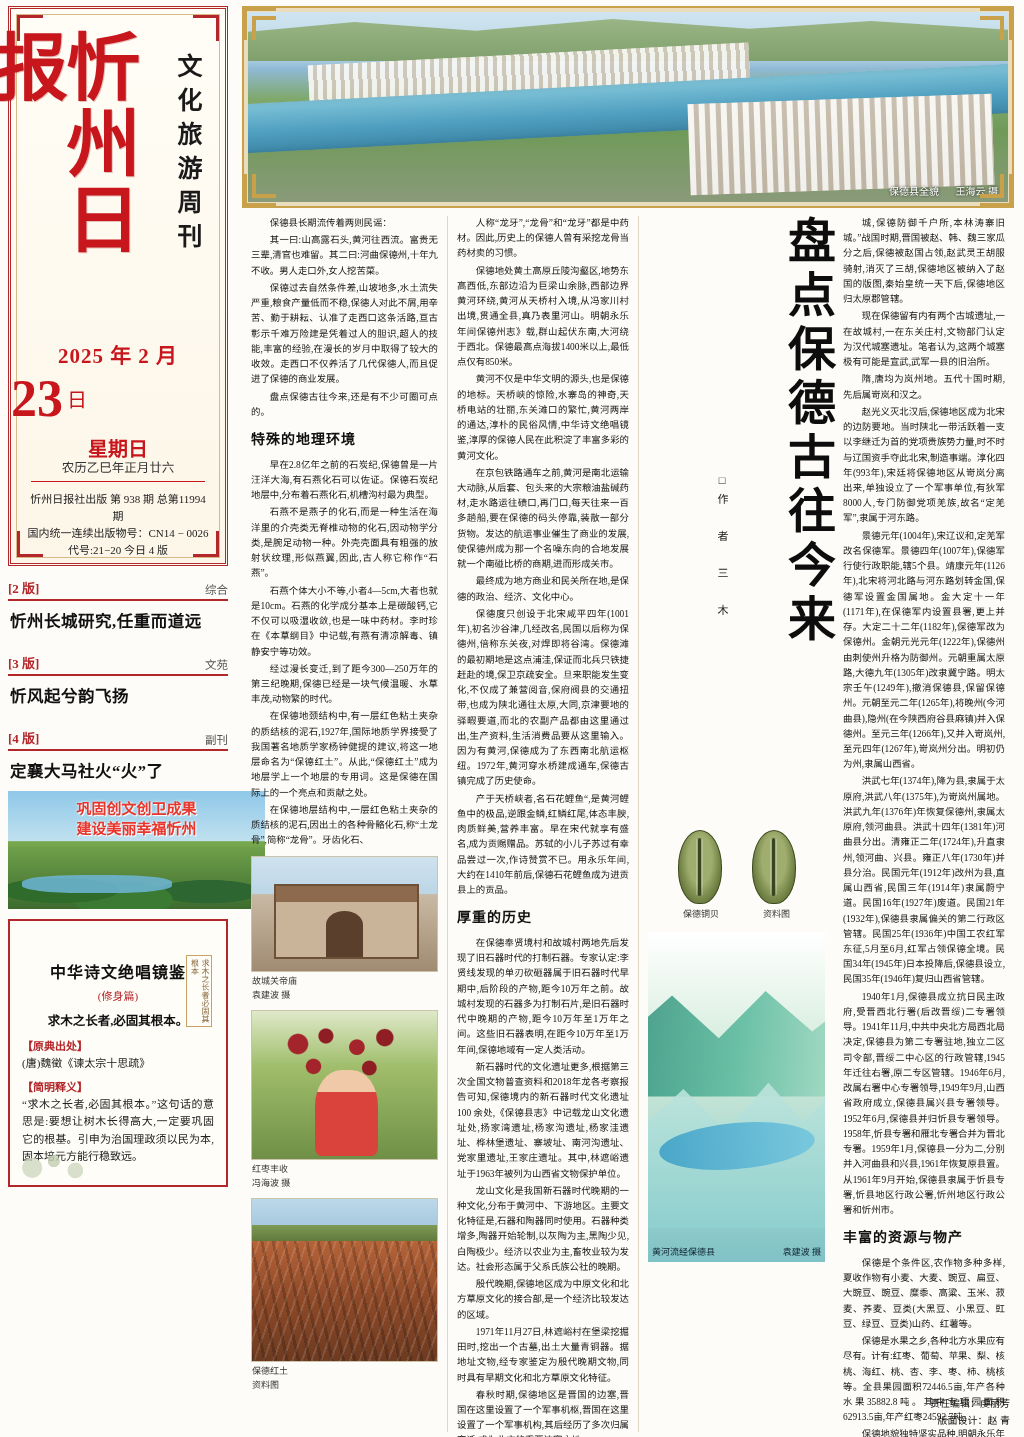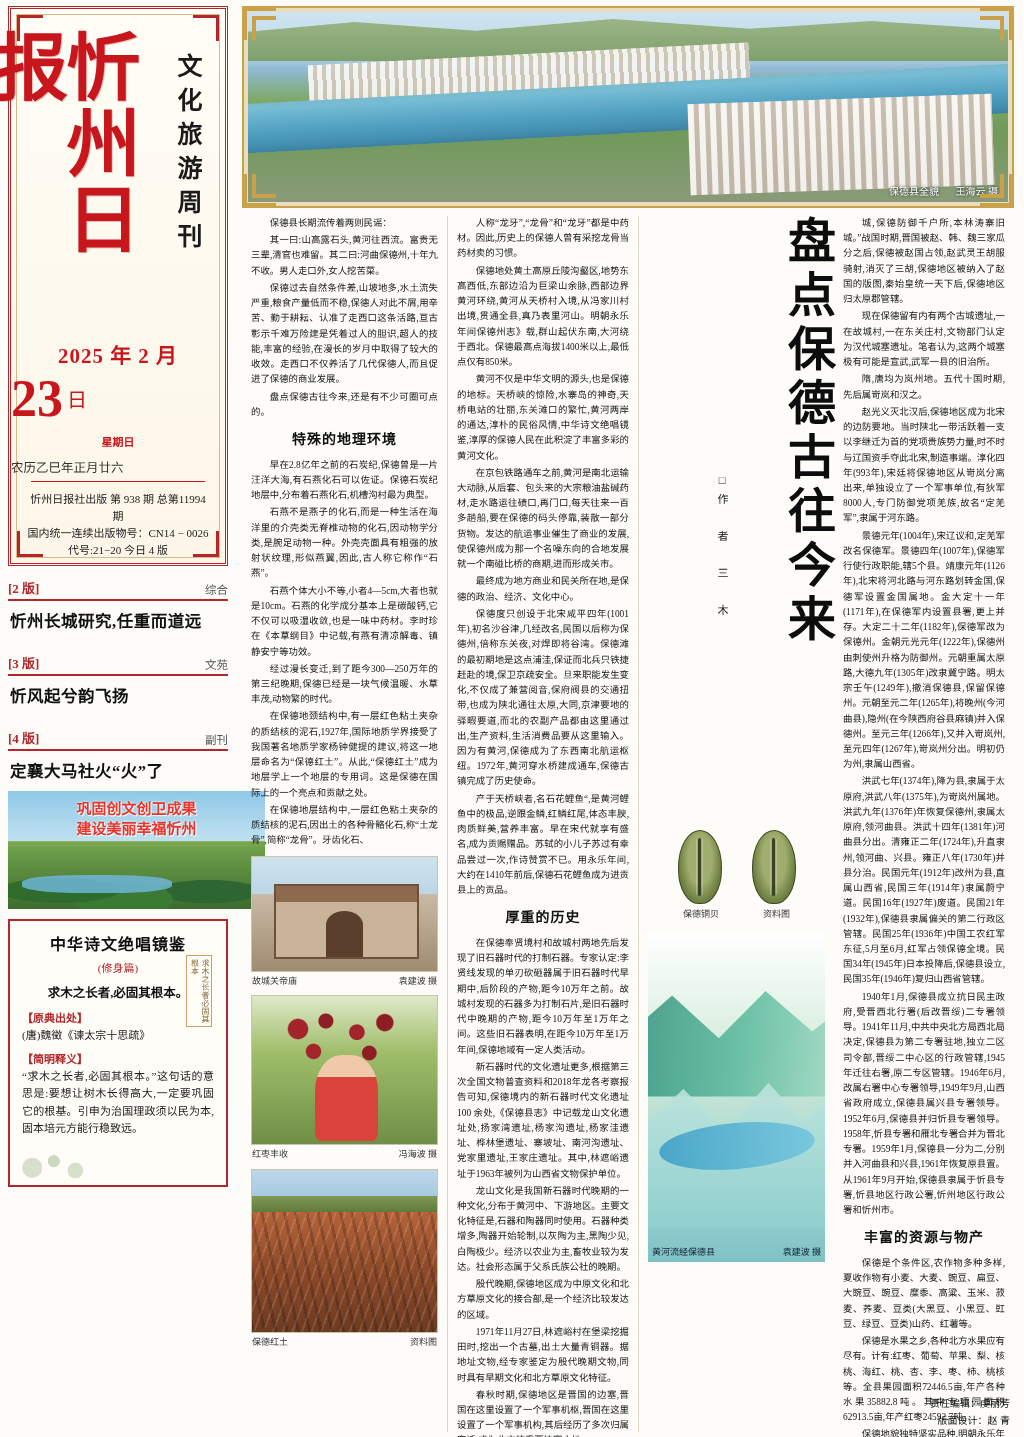--- a/index.html
+++ b/index.html
@@ -69,25 +69,25 @@
     letter-spacing: 1px;
   }
   .mh-bigday {
     position: absolute; left: 0; right: 0; top: 360px;
     color: #c8161d;
   }
   .mh-bigday .num { font-size: 52px; font-weight: 700; vertical-align: middle; }
   .mh-bigday .ri { font-size: 20px; vertical-align: middle; margin-left: 4px; }
   .mh-week {
     position: absolute; left: 0; right: 0; top: 424px;
-    text-align: center; color: #c8161d; font-size: 11px; font-weight: 700;
+    text-align: center; color: #c8161d; font-size: 20px; font-weight: 700;
   }
   .mh-lunar {
     position: absolute; left: 0; right: 0; top: 448px;
-    text-align: left; color: #333; font-size: 12.5px;
+    text-align: center; color: #333; font-size: 12.5px;
   }
   .mh-rule {
     position: absolute; left: 20px; right: 20px; top: 472px;
     height: 1px; background: #c8161d;
   }
   .mh-meta {
     position: absolute; left: 14px; right: 14px; top: 482px;
     text-align: center; font-size: 11px; line-height: 1.55; color: #222;
   }
 
@@ -132,21 +132,21 @@
   }
 
   
   .poem-box {
     margin-top: 10px; width: 220px; height: 268px;
     border: 2px solid #b3262a; background: #fffdf7;
     padding: 10px 12px; position: relative;
   }
   .poem-title {
     text-align: center; font-size: 16px; font-weight: 700; color: #111;
-    letter-spacing: 1px; margin-bottom: 4px;
+    letter-spacing: 1px; margin-bottom: 4px; margin-top: 28px;
   }
   .poem-sub { text-align: center; font-size: 11px; color: #b3262a; margin-bottom: 7px; }
   .poem-line {
     text-align: center; font-size: 12.5px; color: #111; margin-bottom: 8px; font-weight: 700;
   }
   .poem-h { font-size: 11px; color: #b3262a; font-weight: 700; margin: 5px 0 2px; }
   .poem-p { font-size: 11px; line-height: 1.6; color: #222; text-align: justify; }
   .poem-seal {
     position: absolute; right: 14px; top: 34px;
     width: 26px; height: 72px; border: 1px solid #c9a066;
@@ -237,21 +237,21 @@
     font-size: 9.4px; line-height: 1.62;
     text-align: justify;
     color: #141414;
   }
   .col.c1 { width: 206px; border-right: 1px solid #ddd6c4; }
   .col.c2 { width: 190px; }
   .col.c3 { width: 196px; border-left: 1px solid #ddd6c4; }
   .col.c4 { width: 180px; }
 
   .sec-h {
-    font-size: 14px; font-weight: 700; text-align: center;
+    font-size: 14px; font-weight: 700; text-align: left;
     margin: 9px 0 6px; letter-spacing: 1px; color: #111; font-family: Liberation Serif, serif;
   }
   .col p { text-indent: 2em; margin-bottom: 2px; }
 
   
   .headline {
     position: absolute; right: 2px; top: 0;
     width: 92px; height: 620px;
     writing-mode: vertical-rl; text-orientation: upright;
     font-size: 48px; font-weight: 700; letter-spacing: 6px;
@@ -262,21 +262,21 @@
     position: absolute; right: 104px; top: 258px;
     writing-mode: vertical-rl; text-orientation: upright;
     font-size: 11px; letter-spacing: 7px; color: #222;
   }
 
   
   .fig { margin: 7px 0 3px; width: 100%; }
   .fig .img { width: 100%; position: relative; overflow: hidden; border: 1px solid #ccc3ad; }
   .fig .cap {
     display: flex; justify-content: space-between;
-    font-size: 9px; color: #333; padding: 2px 1px 0;
+    font-size: 9px; color: #333; padding: 2px 1px 0; flex-direction: column;
   }
   .fig .cap .c-left { font-weight: 400; }
 
   .img-temple { height: 116px; background: linear-gradient(180deg,#cfe2ee 0%,#bcd6e6 32%,#c9b9a4 33%,#a08b72 100%); }
   .img-temple::before {
     content: ""; position: absolute; left: 12%; top: 24%; width: 76%; height: 62%;
     background: linear-gradient(180deg,#8d6a4e 0 22%, #c9b49a 22% 100%);
     border: 2px solid #6d5038;
   }
   .img-temple::after {

